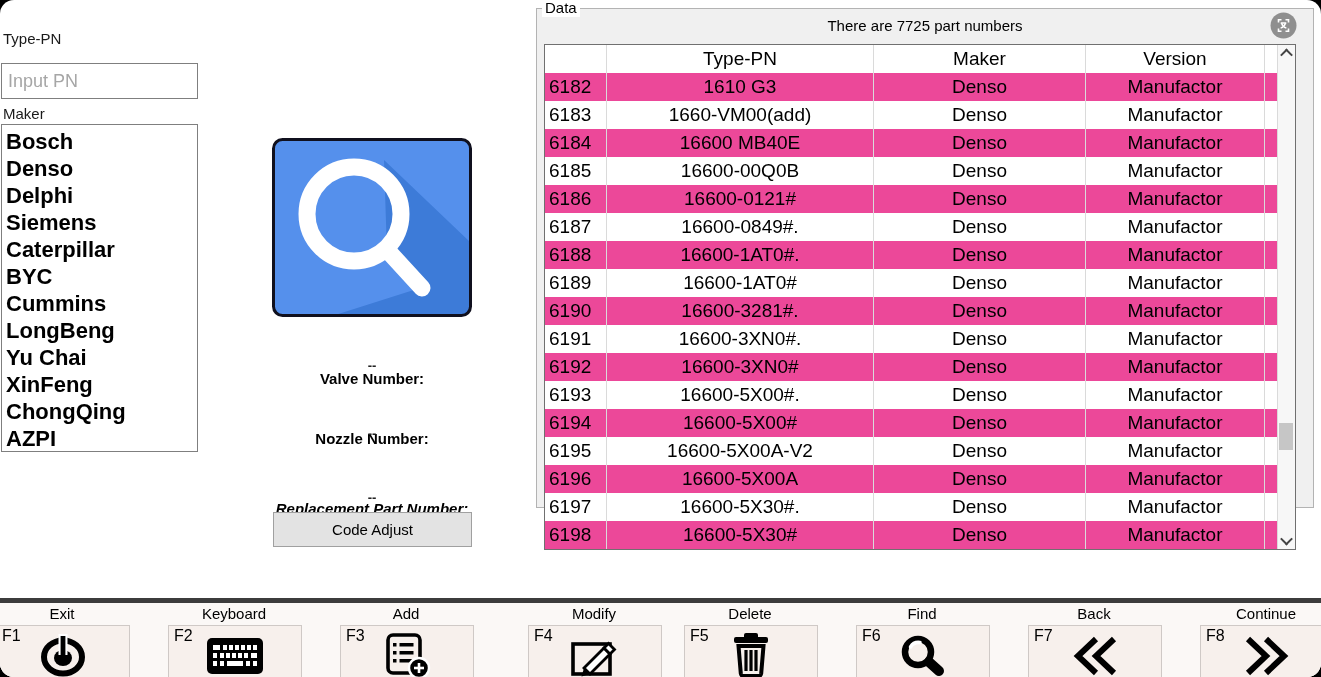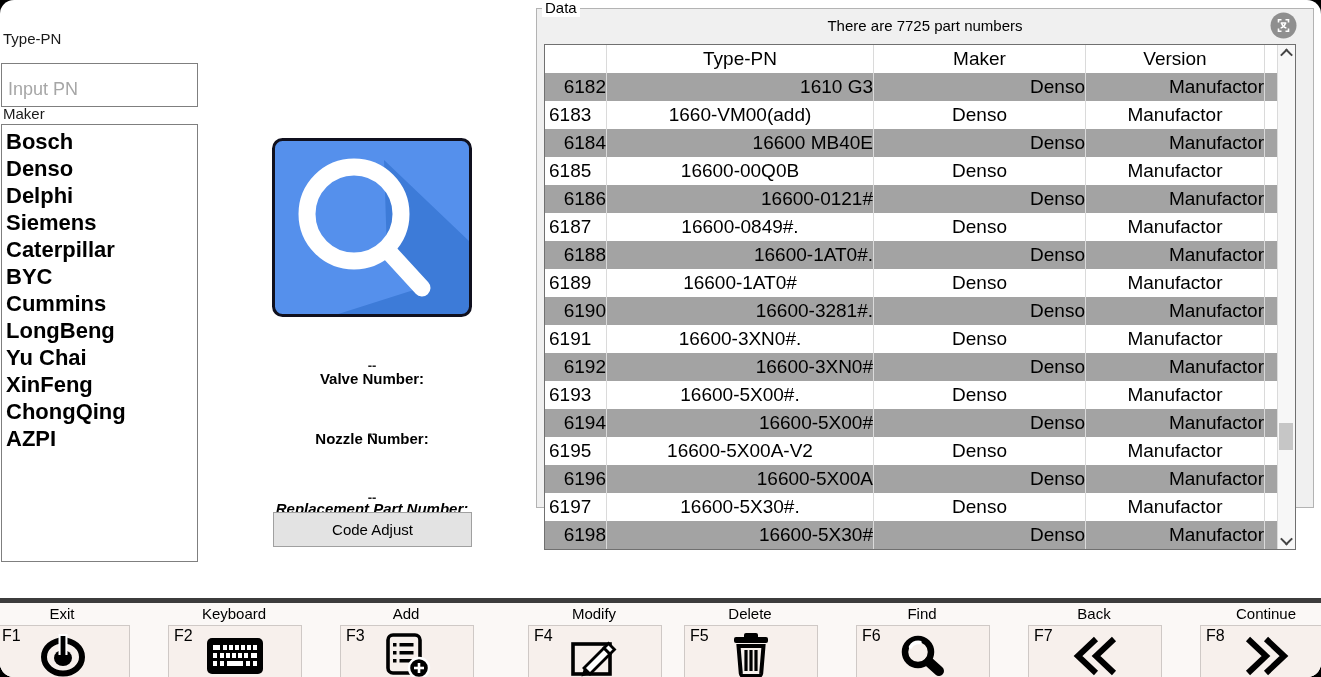--- a/index.html
+++ b/index.html
@@ -6,25 +6,25 @@
   .window{
     position:relative;width:1321px;height:677px;background:#fff;
     border-radius:14px;overflow:hidden;
     font-family:"Liberation Sans", sans-serif;color:#000;
   }
   
   .fld-label{position:absolute;font-size:15px;color:#1a1a1a;}
   .pn-input{
     position:absolute;left:1px;top:63px;width:189px;height:34px;
     border:1px solid #7f7f7f;font-family:"Liberation Sans",sans-serif;
-    font-size:18px;padding:8px 0 0 6px;color:#222;border-radius:0;outline:none;
+    font-size:18px;padding:0 0 0 6px;color:#222;border-radius:0;outline:none;
   }
   .pn-input::placeholder{color:#a6a6a6;}
   .maker-list{
-    position:absolute;left:1px;top:124px;width:197px;height:438px;
+    position:absolute;left:1px;top:124px;width:197px;height:328px;
     border:1px solid #7f7f7f;background:#fff;padding:3px 0 0 4px;box-sizing:border-box;
     overflow:hidden;
   }
   .maker-item{font-size:22px;font-weight:bold;line-height:27px;white-space:nowrap;cursor:default;}
   
   .search-btn{position:absolute;left:272px;top:138px;width:200px;height:179px;cursor:pointer;}
   .info{position:absolute;left:252px;width:240px;text-align:center;white-space:nowrap;}
   .info.lbl{font-size:15px;font-weight:bold;margin-top:38px;}
   .info.val{font-size:13px;font-weight:bold;color:#222;}
   .code-adjust{
@@ -53,21 +53,21 @@
     display:grid;grid-template-columns:62px 267px 212px 179px 1fr;
     grid-auto-rows:28px;overflow:hidden;
   }
   .cell{
     font-size:19px;line-height:28px;text-align:center;overflow:hidden;white-space:nowrap;
     border-right:1px solid #dadada;
   }
   .cell.last{border-right:none;}
   .cell.h{background:#fff;}
   .cell.idx{text-align:left;padding-left:4px;}
-  .cell.stripe{background:#a3a3a3;text-align:right;}
+  .cell.stripe{background:#ec4899;}
   .vscroll{
     position:absolute;right:0;top:0;width:17px;height:504px;background:#f7f7f7;
     border-left:1px solid #dadada;
   }
   .sb-btn{position:absolute;left:0;width:16px;height:17px;display:flex;align-items:center;justify-content:center;cursor:pointer;}
   .sb-btn.up{top:0;} .sb-btn.down{bottom:0;}
   .chev{width:7px;height:7px;border-left:2px solid #444;border-top:2px solid #444;}
   .chev.u{transform:rotate(45deg) translate(1px,1px);}
   .chev.d{transform:rotate(225deg) translate(1px,1px);}
   .sb-thumb{position:absolute;left:1px;top:378px;width:14px;height:27px;background:#c6c6c6;cursor:grab;}

